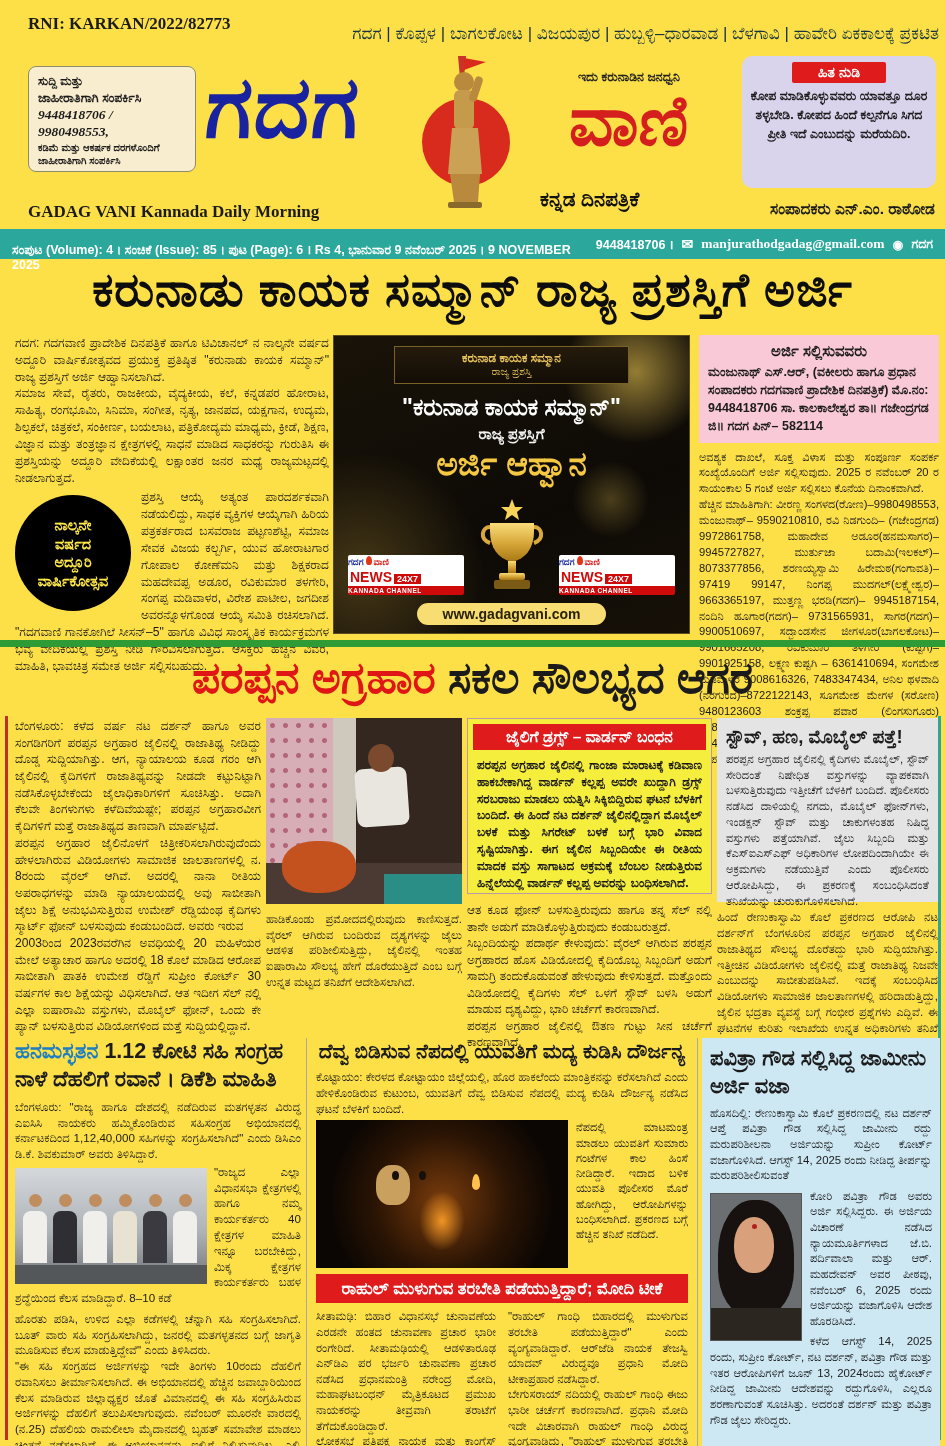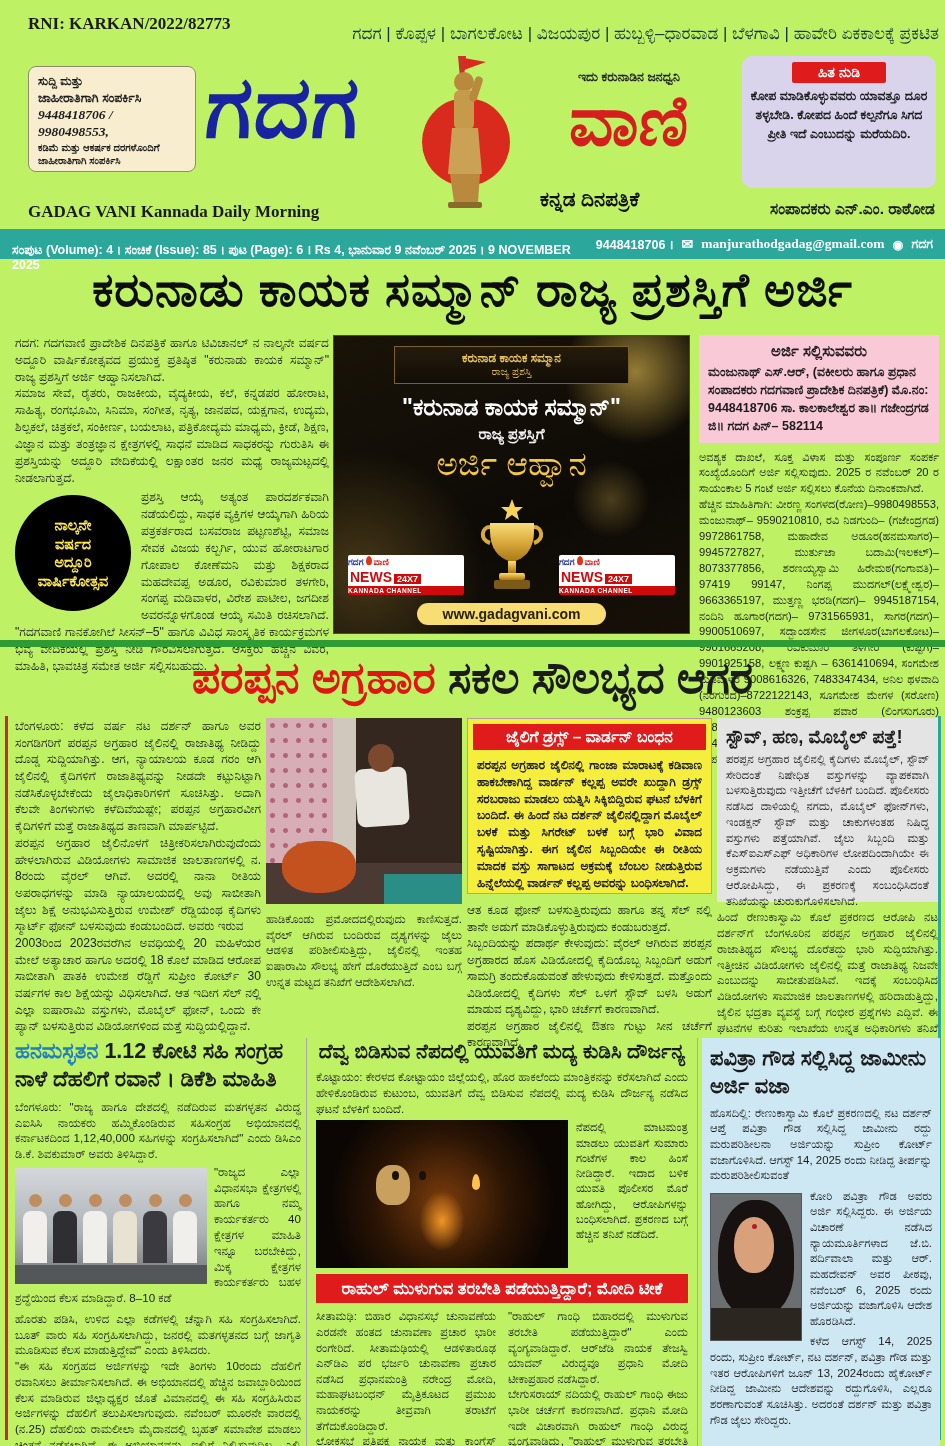--- a/index.html
+++ b/index.html
@@ -1,17 +1,17 @@
 <!DOCTYPE html>
 <html><head>
 <meta charset="utf-8">
 <style>
   * { margin:0; padding:0; box-sizing:border-box; }
   body { background:#777; font-family:"Liberation Sans", sans-serif; }
-  .page { position:relative; width:945px; height:1446px; background:#bef264; margin:0 auto; overflow:hidden; color:#1b1b1b; }
+  .page { position:relative; width:945px; height:1446px; background:#fde047; margin:0 auto; overflow:hidden; color:#1b1b1b; }
   .abs { position:absolute; }
   .serif { font-family:"Liberation Serif", serif; }
   .just { text-align:justify; }
   .pre { white-space:pre-line; }
 
   
   .rni { left:28px; top:14px; font-size:17px; font-weight:bold; }
   .cities { right:6px; top:24px; font-size:17px; font-weight:normal; color:#14323f; }
   .contact-box { left:28px; top:66px; width:168px; height:106px; background:#f9edcf; border:1px solid #8d8c6d; border-radius:8px; padding:7px 9px; line-height:1.3; }
   .contact-box .l1 { font-size:12px; font-weight:bold; }
@@ -46,21 +46,21 @@
         radial-gradient(circle at 85% 12%, rgba(255,215,90,.55), transparent 18%),
         radial-gradient(circle at 78% 55%, rgba(255,215,90,.25), transparent 12%),
         radial-gradient(circle at 8% 80%, rgba(200,160,60,.30), transparent 30%),
         linear-gradient(160deg, #191308 0%, #0d0a06 60%, #161007 100%);
         border:1px solid #5a4a22; overflow:hidden; }
   .ad-banner { margin:10px auto 0; width:235px; background:linear-gradient(#241b0c,#120d06); border:1px solid #7a6226; text-align:center; padding:4px 4px 5px; color:#e9c35c; }
   .ad-banner .b1 { font-size:12px; font-weight:bold;text-align:center; }
   .ad-banner .b2 { font-size:10.5px; }
   .ad-title { text-align:center; color:#fff; font-weight:bold; font-size:23px; margin-top:10px; }
   .ad-sub { text-align:center; color:#f3f3f3; font-size:15px; font-weight:bold; margin-top:4px; }
-  .ad-cta { text-align:center; color:#f5c842; font-size:33px; font-weight:400; margin-top:2px; }
+  .ad-cta { text-align:center; color:#f5c842; font-size:33px; font-weight:700; margin-top:2px; }
   .ad-bottom { position:absolute; left:0; right:0; bottom:38px; display:flex; justify-content:space-between; align-items:flex-end; padding:0 14px; }
   .trophy { position:absolute; left:50%; transform:translateX(-50%); bottom:34px; }
   .website-pill { position:absolute; left:50%; transform:translateX(-50%); bottom:8px; background:#f7dd72; color:#2a2209; font-weight:bold; font-size:14px; padding:3px 26px; border-radius:14px; }
   .newslogo { width:116px; text-align:left; }
   .nl-top { font-size:9px; font-weight:900; background:#fff; border-radius:2px 2px 0 0; padding:1px 0; }
   .nl-gadag { color:#1b2aa0; } .nl-vani { color:#d51f1f; }
   .nl-flame { display:inline-block; width:6px; height:9px; background:#e23518; border-radius:50% 50% 50% 50%/60% 60% 40% 40%; margin:0 2px; }
   .nl-news { background:#fff; color:#cf0a0a; font-weight:900; font-size:14px; padding:0 2px 1px; }
   .nl-247 { background:#cf0a0a; color:#fff; font-size:9px; padding:0 3px; margin-left:2px; }
   .nl-channel { background:#cf0a0a; color:#fff; font-size:6.5px; font-weight:bold; letter-spacing:.5px; padding:1px 0; border-radius:0 0 2px 2px; }

